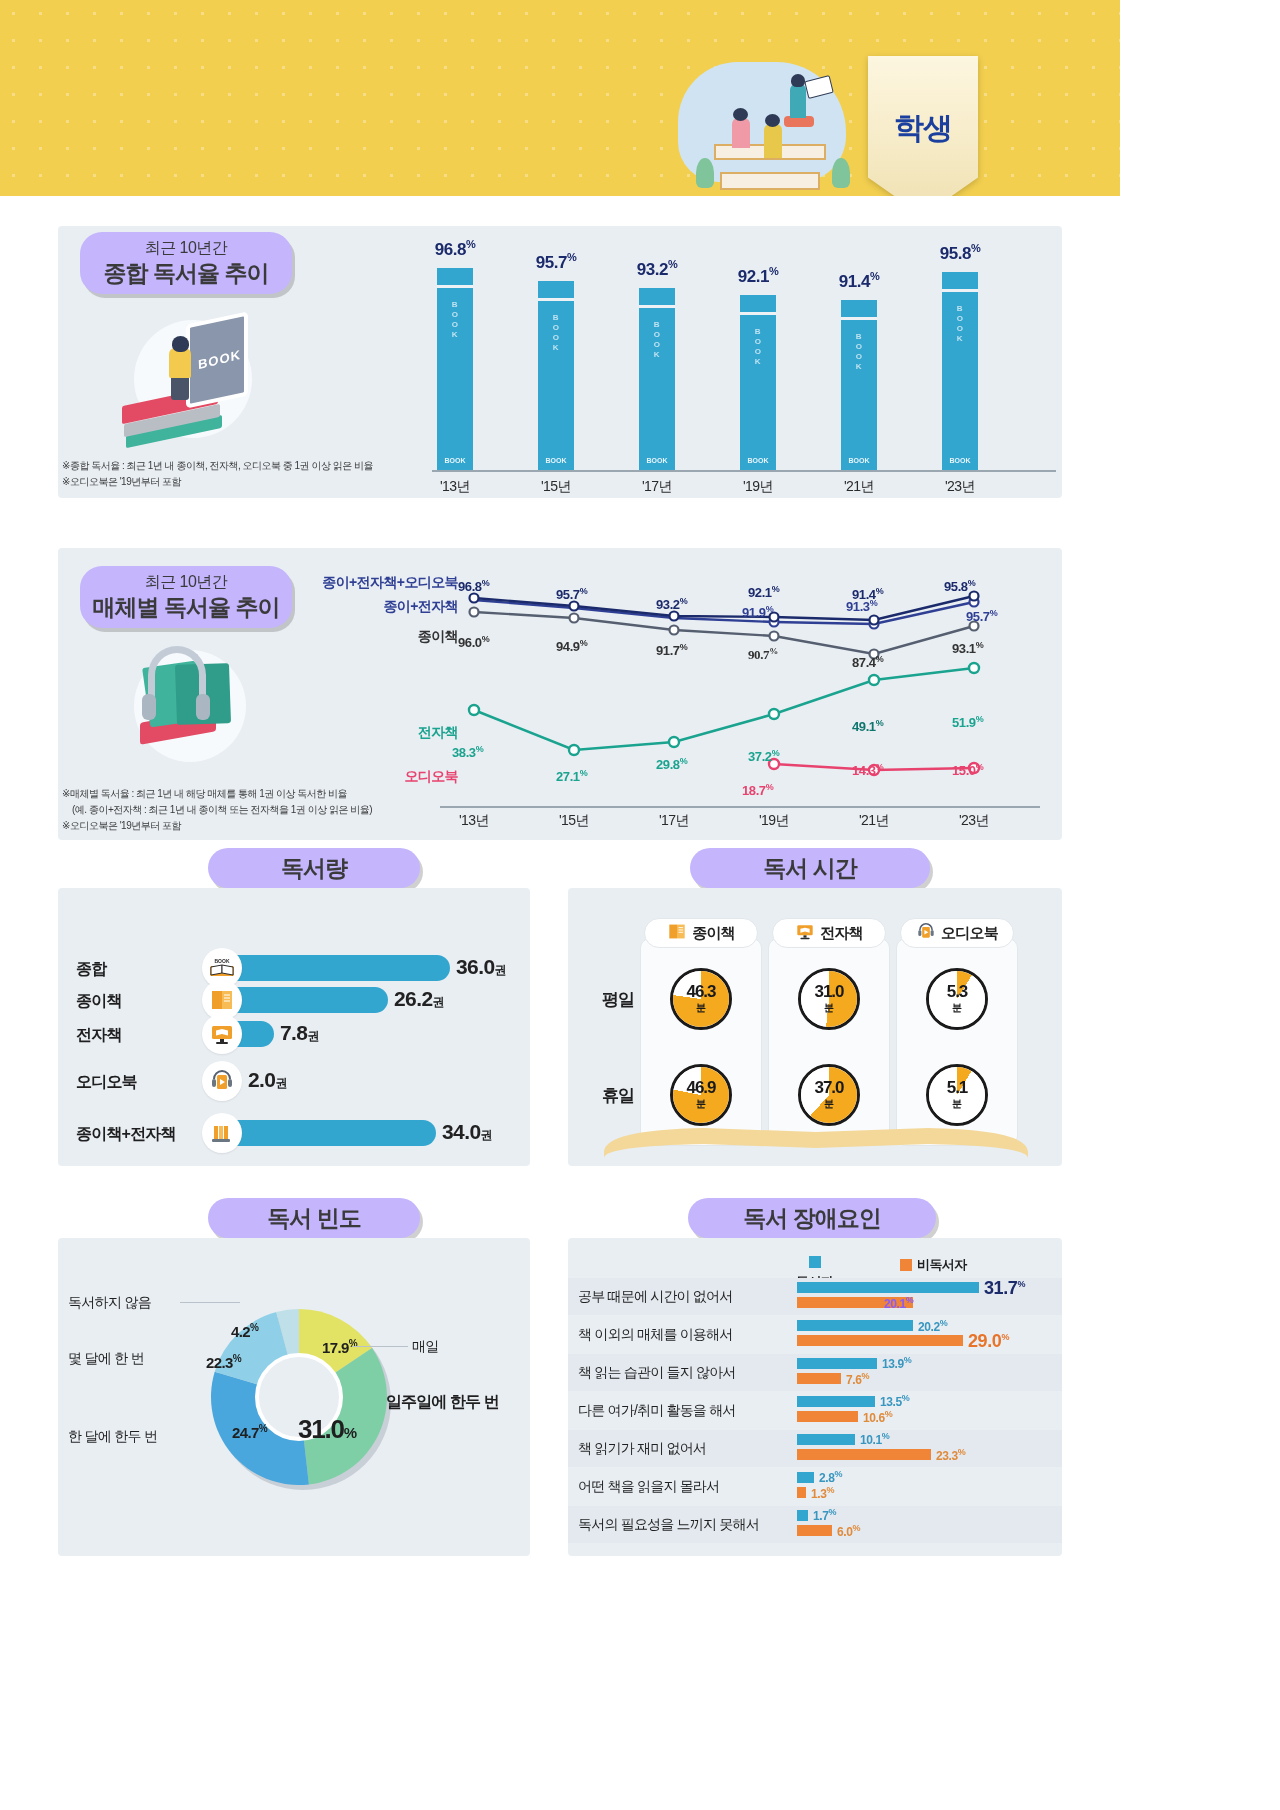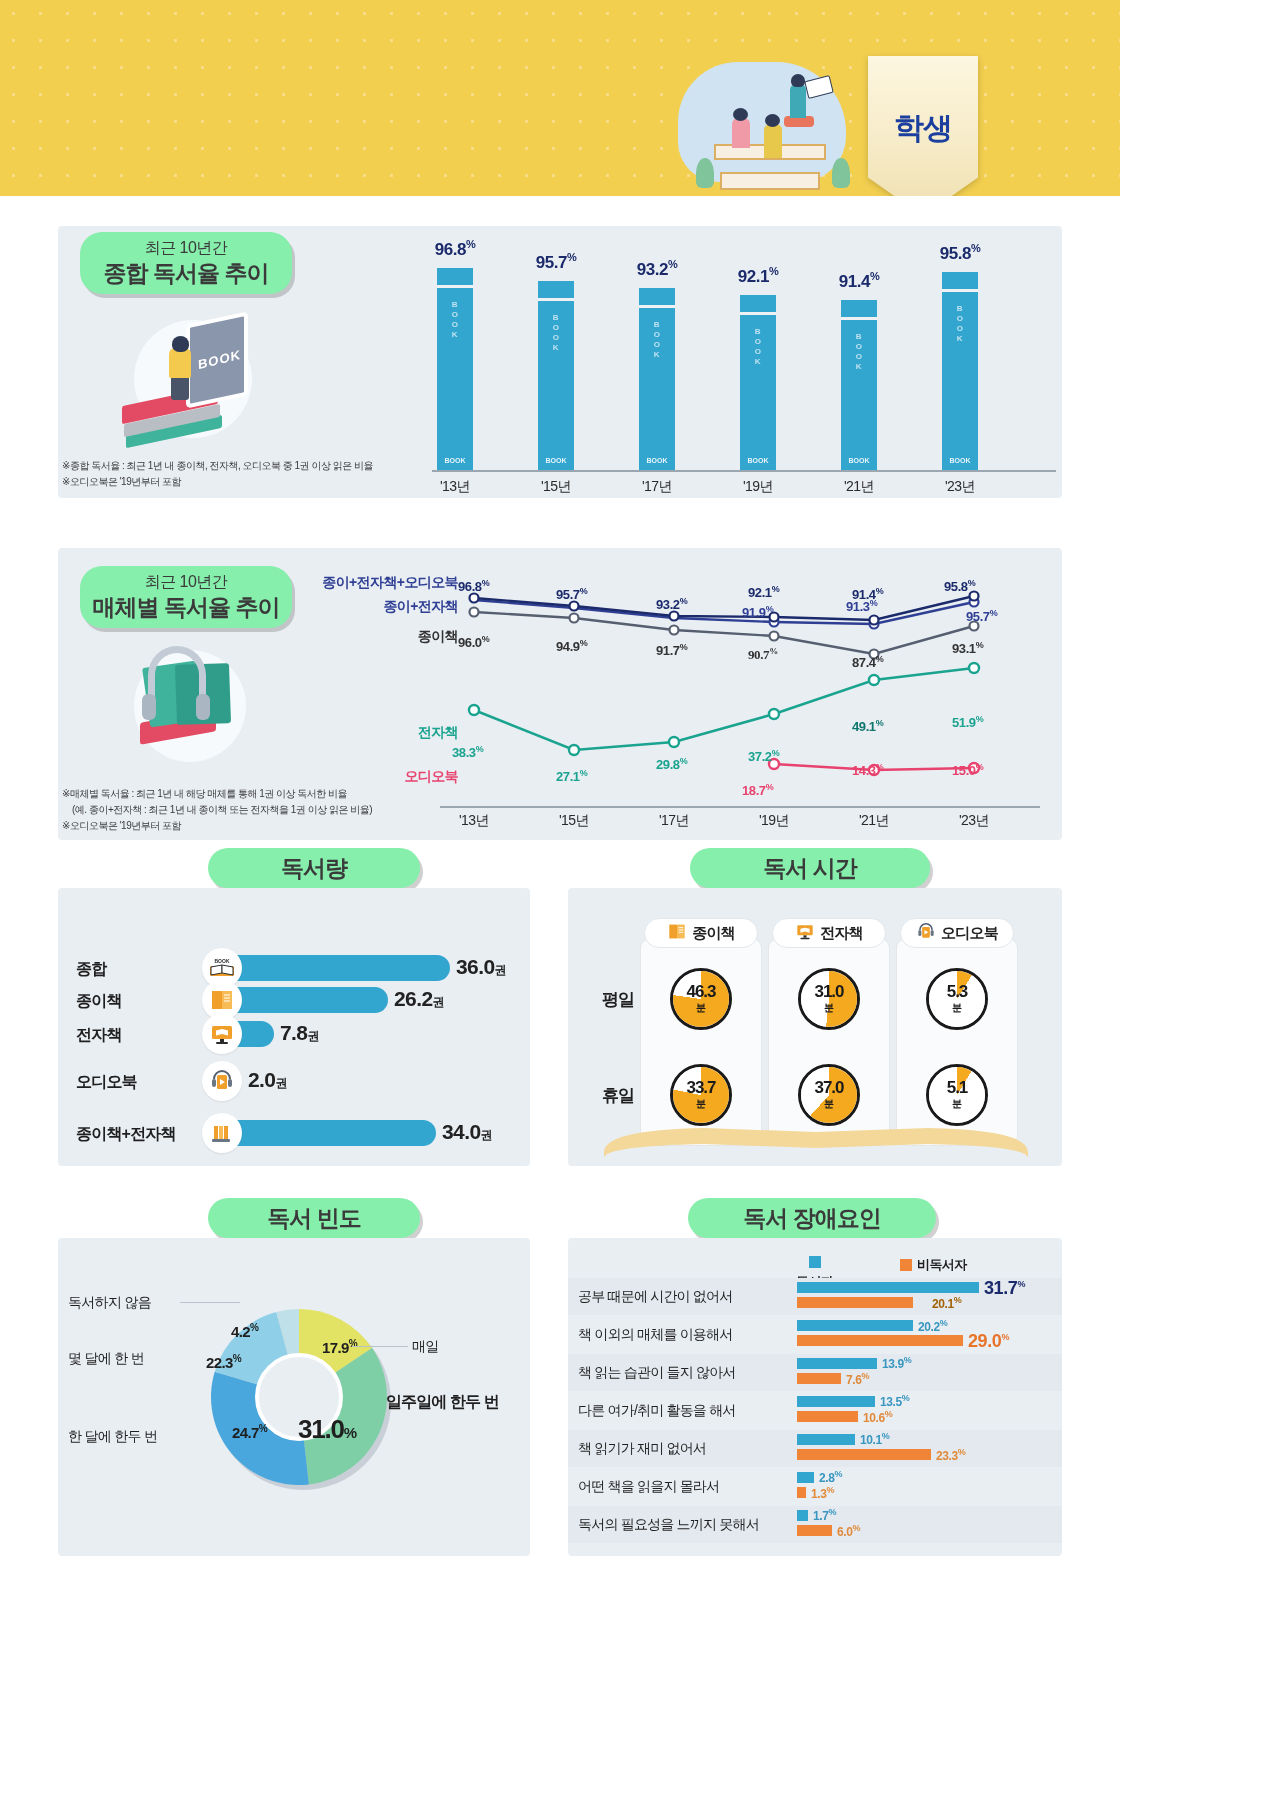--- a/index.html
+++ b/index.html
@@ -75,21 +75,21 @@
   }
 
   
   .panel {
     position: absolute;
     background: #e9eef3;
     border-radius: 4px;
   }
   .tag {
     position: absolute;
-    background: #86efac;
+    background: #c4b5fd;
     border-radius: 22px;
     box-shadow: 3px 4px 0 rgba(120,120,120,.35);
     display: flex; flex-direction: column;
     align-items: center; justify-content: center;
     color: #3a3a3a;
   }
   .tag .t1 { font-size: 16px; letter-spacing: -.5px; }
   .tag .t2 { font-size: 23px; font-weight: 700; letter-spacing: -1px; margin-top: -1px; }
   .tag-single { font-size: 23px; font-weight: 700; letter-spacing: -1px; }
 
@@ -570,21 +570,21 @@
   <div class="fill" style="background: conic-gradient(#f5a91f 0deg 32deg, #fff 32deg 360deg);"></div>
   <div class="ctext">
       <span class="cnum">5.3</span>
       <span class="cunit">분</span>
     </div>
 </div>
 
 <div class="clock" style="left:670px; top:1064px;">
   <div class="fill" style="background: conic-gradient(#f5a91f 0deg 281deg, #fff 281deg 360deg);"></div>
   <div class="ctext">
-      <span class="cnum">33.7</span>
+      <span class="cnum">46.9</span>
       <span class="cunit">분</span>
     </div>
 </div>
 <div class="clock" style="left:798px; top:1064px;">
   <div class="fill" style="background: conic-gradient(#f5a91f 0deg 222deg, #fff 222deg 360deg);"></div>
   <div class="ctext">
       <span class="cnum">37.0</span>
       <span class="cunit">분</span>
     </div>
 </div>
@@ -651,21 +651,21 @@
 <div class="ob-legend" style="left:900px; top:1256px;">
   <span class="swatch" style="background:#f08437;"></span>
   <span>비독서자</span>
 </div>
 
 <div class="ob-row-bg" style="left:568px; top:1278px; width:494px; height:37px;"></div>
 <div class="ob-label" style="left:578px; top:1288px;">공부 때문에 시간이 없어서</div>
 <div class="ob-bar" style="left:797px; top:1282px; width:182px; background:#33a6d0;"></div>
 <div class="ob-val" style="left:984px; top:1278px; color:#1b2a6b; font-size:18px;">31.7<sup>%</sup></div>
 <div class="ob-bar" style="left:797px; top:1297px; width:116px; background:#f08437;"></div>
-<div class="ob-val" style="left:932px; top:1295px; color:#a16207;">20.1<sup>%</sup></div>
+<div class="ob-val" style="left:884px; top:1295px; color:#8b5cf6;">20.1<sup>%</sup></div>
 
 <div class="ob-label" style="left:578px; top:1326px;">책 이외의 매체를 이용해서</div>
 <div class="ob-bar" style="left:797px; top:1320px; width:116px; background:#33a6d0;"></div>
 <div class="ob-val" style="left:918px; top:1318px; color:#3896bf;">20.2<sup>%</sup></div>
 <div class="ob-bar" style="left:797px; top:1335px; width:166px; background:#f08437;"></div>
 <div class="ob-val" style="left:968px; top:1331px; color:#e8742a; font-size:18px;">29.0<sup>%</sup></div>
 
 <div class="ob-row-bg" style="left:568px; top:1354px; width:494px; height:37px;"></div>
 <div class="ob-label" style="left:578px; top:1364px;">책 읽는 습관이 들지 않아서</div>
 <div class="ob-bar" style="left:797px; top:1358px; width:80px; background:#33a6d0;"></div>

